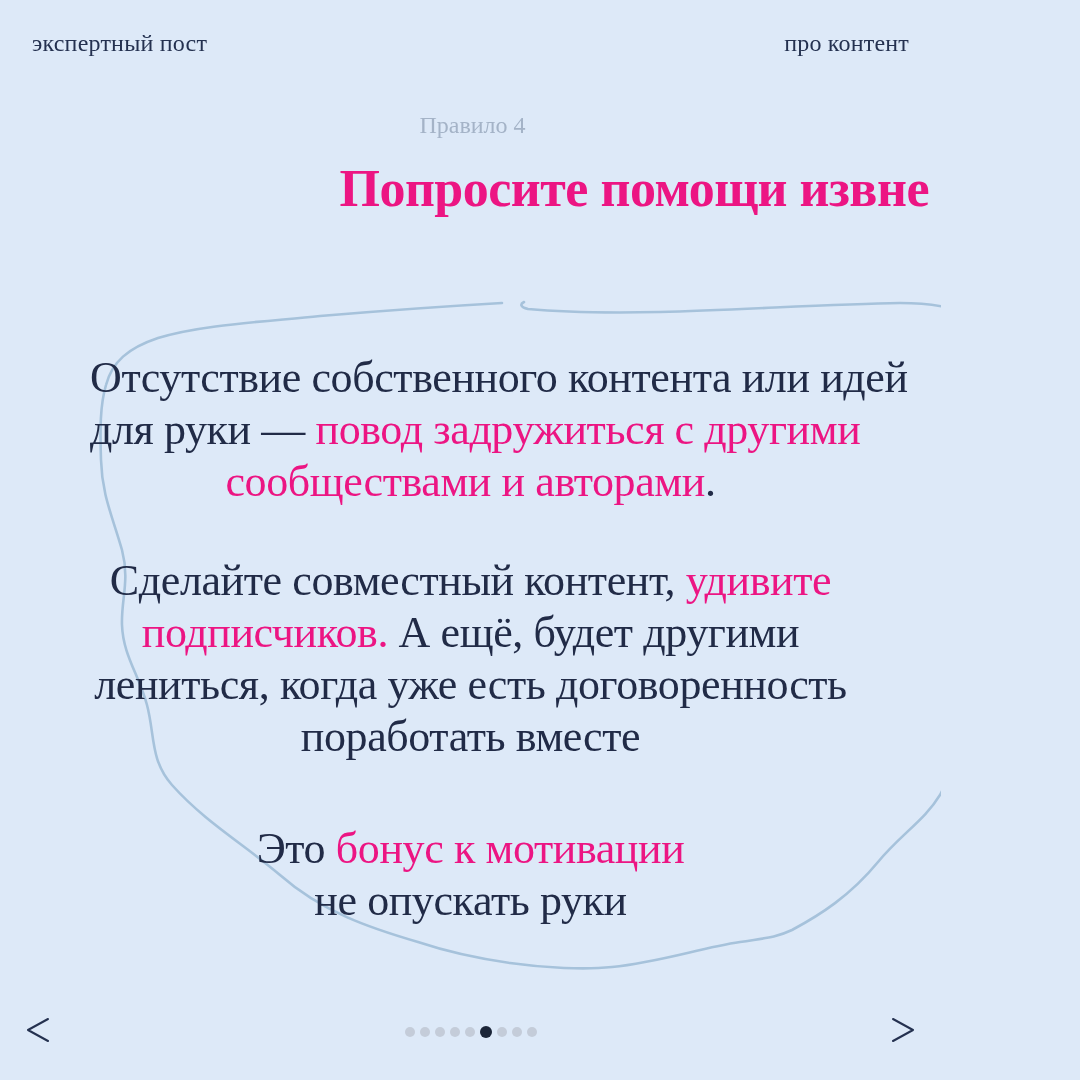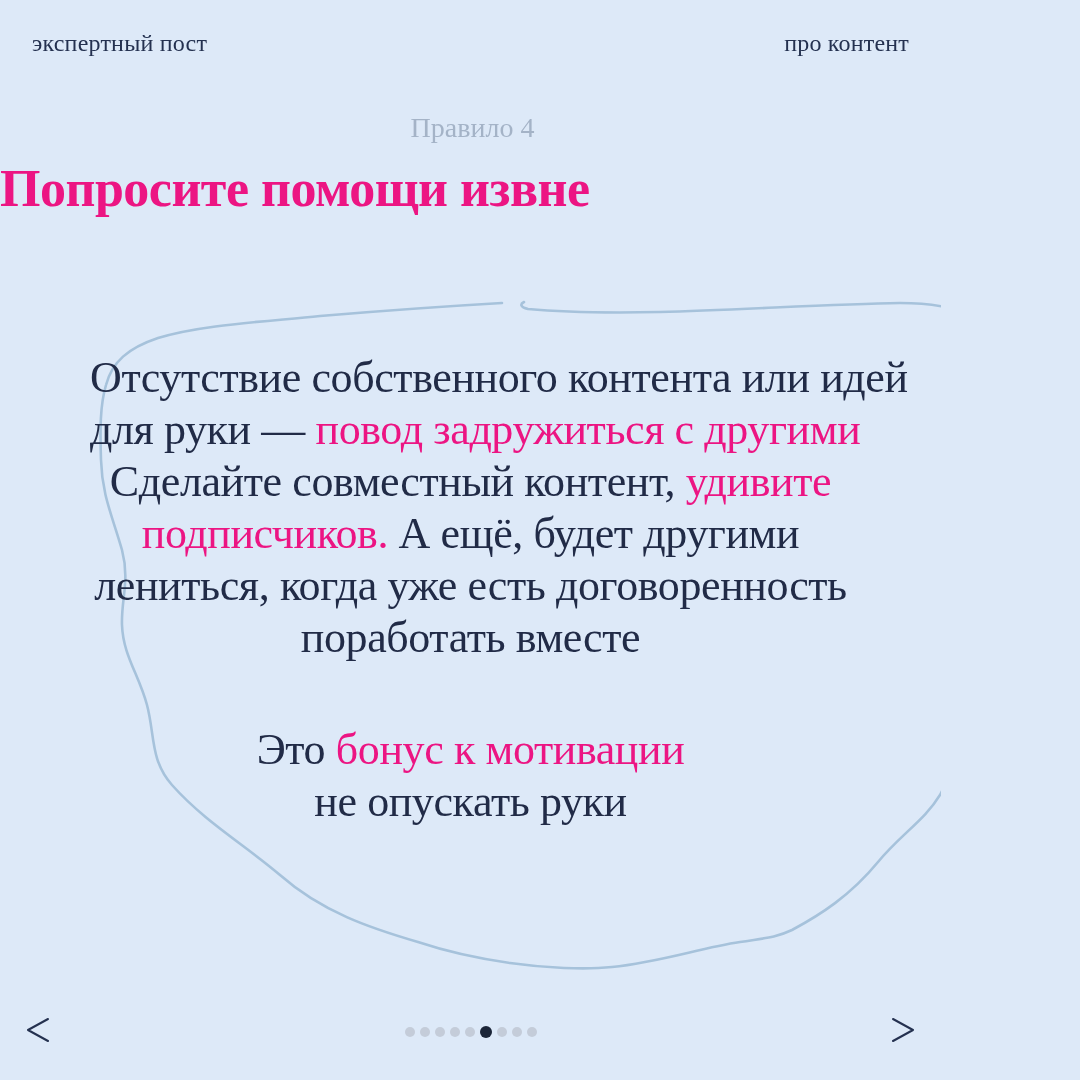--- a/index.html
+++ b/index.html
@@ -24,39 +24,39 @@
   }
   .topbar{
     position:absolute;top:30px;left:32px;right:32px;
     display:flex;justify-content:space-between;align-items:flex-start;
     font-size:24px;font-weight:500;color:var(--header);
     letter-spacing:.2px;
   }
   .rule-label{
     position:absolute;top:112px;left:4px;right:0;
     text-align:center;
-    font-size:28px;font-weight:500;color:var(--muted);
+    font-size:24px;font-weight:500;color:var(--muted);
   }
   .title{
-    position:absolute;top:160px;left:0;right:4px;
-    text-align:left;
+    position:absolute;top:160px;left:0;right:12px;
+    text-align:right;
     font-size:52px;line-height:58px;font-weight:700;
     letter-spacing:-0.5px;
     color:var(--accent);
   }
   .blob-svg{position:absolute;inset:0;width:1080px;height:1080px;}
   .blob-svg path{fill:none;stroke:var(--blob-stroke);stroke-width:2.6;stroke-linecap:round;stroke-linejoin:round;}
   .content{
     position:absolute;top:352px;left:90px;right:90px;
     text-align:center;
     font-size:44px;line-height:52px;font-weight:500;
     letter-spacing:-0.4px;
   }
   .paragraph{margin:0;}
-  .paragraph + .paragraph{}
+  .paragraph + .paragraph{margin-top:47px;}
   .paragraph:last-child{margin-top:60px;}
   .text-line{white-space:nowrap;}
   .seg-dark{color:var(--dark);}
   .seg-accent{color:var(--accent);}
   .nav-button{
     position:absolute;bottom:30px;
     width:40px;height:40px;
     display:flex;align-items:center;justify-content:center;
     background:none;border:none;cursor:pointer;padding:0;
   }
@@ -112,20 +112,21 @@
       C 112 362, 128 348, 158 338
       C 200 325, 260 322, 320 316
       C 380 311, 450 306, 502 303"></path>
   </svg>
 
   <div class="content">
 
     <p class="paragraph">
       <span class="text-line"><span class="seg-dark">Отсутствие собственного контента или идей</span></span><br>
       <span class="text-line"><span class="seg-dark">для руки — </span><span class="seg-accent">повод задружиться с другими</span></span><br>
+      <span class="text-line"><span class="seg-accent">сообществами и авторами</span><span class="seg-dark">.</span></span>
     </p>
 
     <p class="paragraph">
       <span class="text-line"><span class="seg-dark">Сделайте совместный контент, </span><span class="seg-accent">удивите</span></span><br>
       <span class="text-line"><span class="seg-accent">подписчиков.</span><span class="seg-dark"> А ещё, будет другими</span></span><br>
       <span class="text-line"><span class="seg-dark">лениться, когда уже есть договоренность</span></span><br>
       <span class="text-line"><span class="seg-dark">поработать вместе</span></span>
     </p>
 
     <p class="paragraph">

